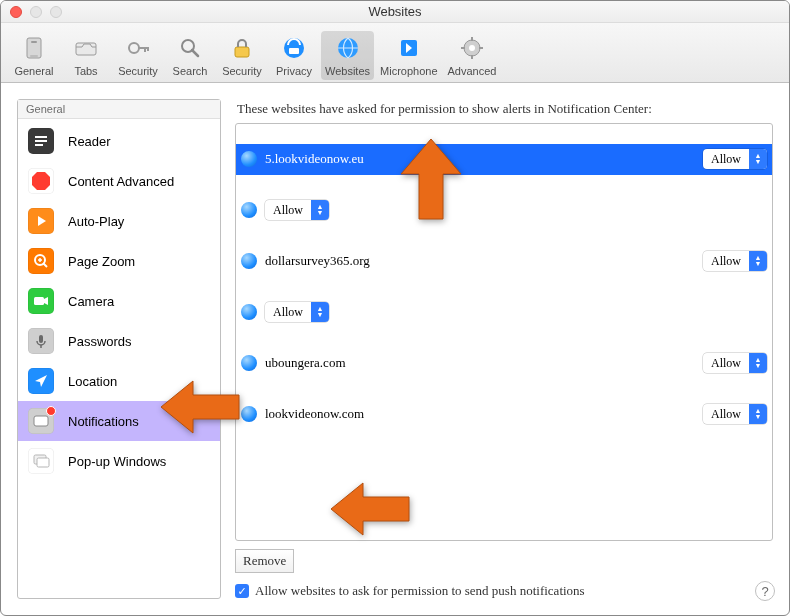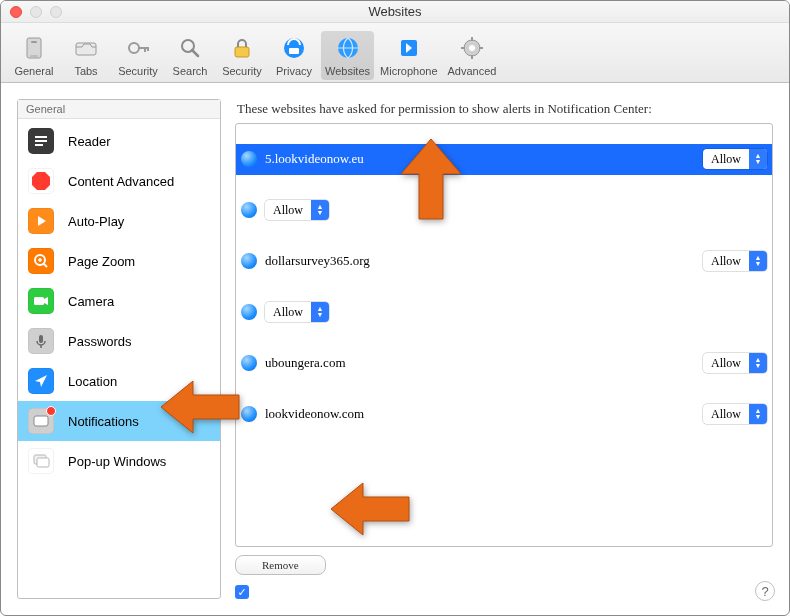--- a/index.html
+++ b/index.html
@@ -75,21 +75,21 @@
     font-size: 11px;
     padding: 3px 8px;
     border-bottom: 1px solid #e0e0e0;
   }
   .sidebar-list { padding: 2px 0; }
   .sidebar-item {
     display: flex; align-items: center; gap: 14px;
     padding: 7px 10px;
     cursor: default;
   }
-  .sidebar-item.selected { background: #7dd3fc; }
+  .sidebar-item.selected { background: #c4b5fd; }
   .side-icon {
     width: 26px; height: 26px; border-radius: 5px;
     display:flex; align-items:center; justify-content:center;
     position: relative;
     box-shadow: inset 0 0 0 0.5px rgba(0,0,0,0.1);
   }
   .badge-dot {
     position: absolute; top: -2px; right: -2px;
     width: 10px; height: 10px; border-radius: 50%;
     background: #ff3b30; border: 1px solid #fff;
@@ -130,22 +130,22 @@
   .allow-select .val { padding: 0 8px; }
   .allow-select .chev {
     width:18px; height:100%;
     display:flex; flex-direction:column; align-items:center; justify-content:center;
     background:#2e7bff; color:#fff; font-size:7px; line-height:6px;
   }
 
   .panel-footer { display:flex; align-items:center; margin-top:8px; gap:10px; }
   .btn {
     background: linear-gradient(#fff,#f1f1f1);
-    border: 1px solid #bfbfbf; border-radius:8px;
-    padding: 3px 26px; font-size:11px; color:#333;
+    border: 1px solid #bfbfbf; border-radius:0;
+    padding: 3px 7px; font-size:13px; color:#333;
     cursor:default;
   }
   .checkbox-row { display:flex; align-items:center; gap:6px; margin-top:10px; font-size:13px; color:#333; }
   .chk {
     width:14px; height:14px; border-radius:3px;
     background:#2e7bff; display:flex; align-items:center; justify-content:center;
     color:#fff; font-size:11px;
   }
 
   
@@ -426,20 +426,21 @@
       </div>
 
     </div>
 
     <div class="panel-footer">
       <div class="btn">Remove</div>
     </div>
 
     <div class="checkbox-row">
       <div class="chk">✓</div>
+      <span>Allow websites to ask for permission to send push notifications</span>
     </div>
   </div>
 
 </div>
 
 <div class="help-btn">?</div>
 
 <svg class="arrow" style="left:390px; top:138px;" width="80" height="90" viewBox="0 0 80 90">
   <g fill="#e96a17" stroke="#b34f0e" stroke-width="1">
     <polygon points="40,0 70,35 52,35 52,80 28,80 28,35 10,35"></polygon>

